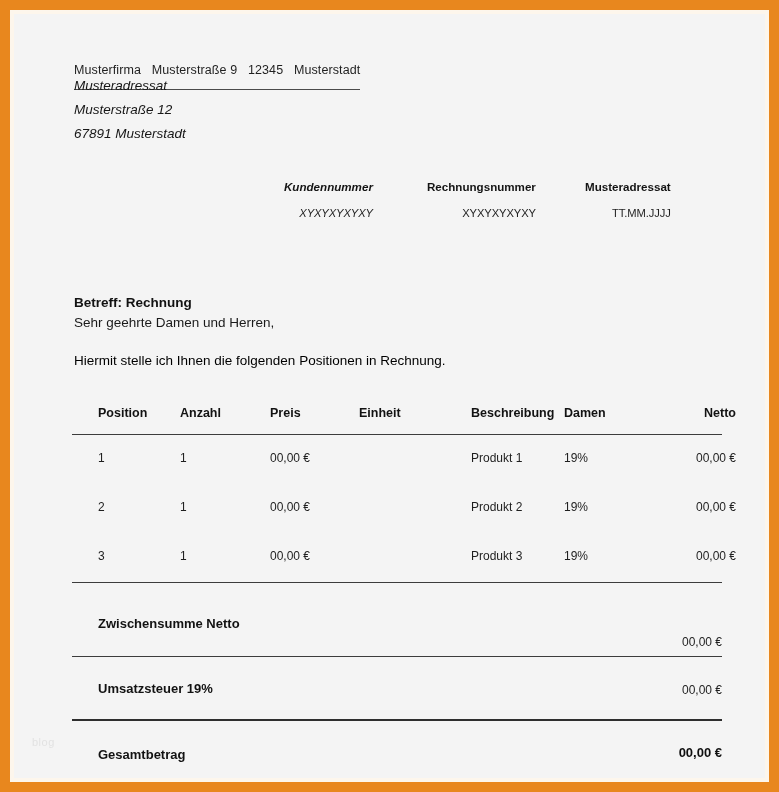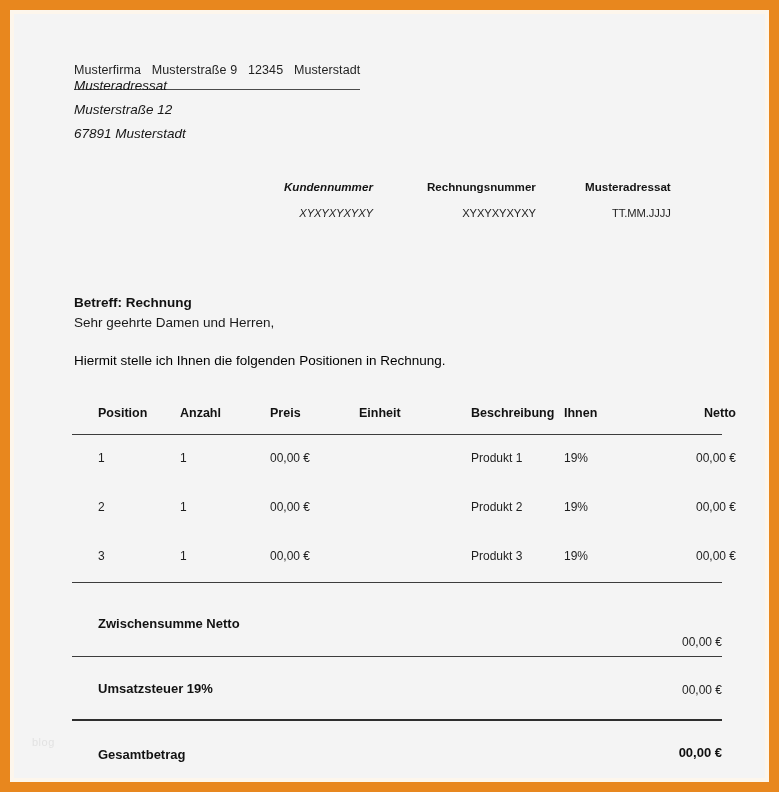--- a/index.html
+++ b/index.html
@@ -274,21 +274,21 @@
       <div class="body-line-2">Hiermit stelle ich Ihnen die folgenden Positionen in Rechnung.</div>
 
       <div class="items">
 
         <div class="items-head">
           <div class="cell col-position">Position</div>
           <div class="cell col-anzahl">Anzahl</div>
           <div class="cell col-preis">Preis</div>
           <div class="cell col-einheit">Einheit</div>
           <div class="cell col-beschreibung">Beschreibung</div>
-          <div class="cell col-steuer">Ihnen</div>
+          <div class="cell col-steuer">Damen</div>
           <div class="cell col-netto">Netto</div>
         </div>
 
         <div class="items-row">
           <div class="cell col-position">1</div>
           <div class="cell col-anzahl">1</div>
           <div class="cell col-preis">00,00 €</div>
           <div class="cell col-einheit"></div>
           <div class="cell col-beschreibung">Produkt 1</div>
           <div class="cell col-steuer">19%</div>

